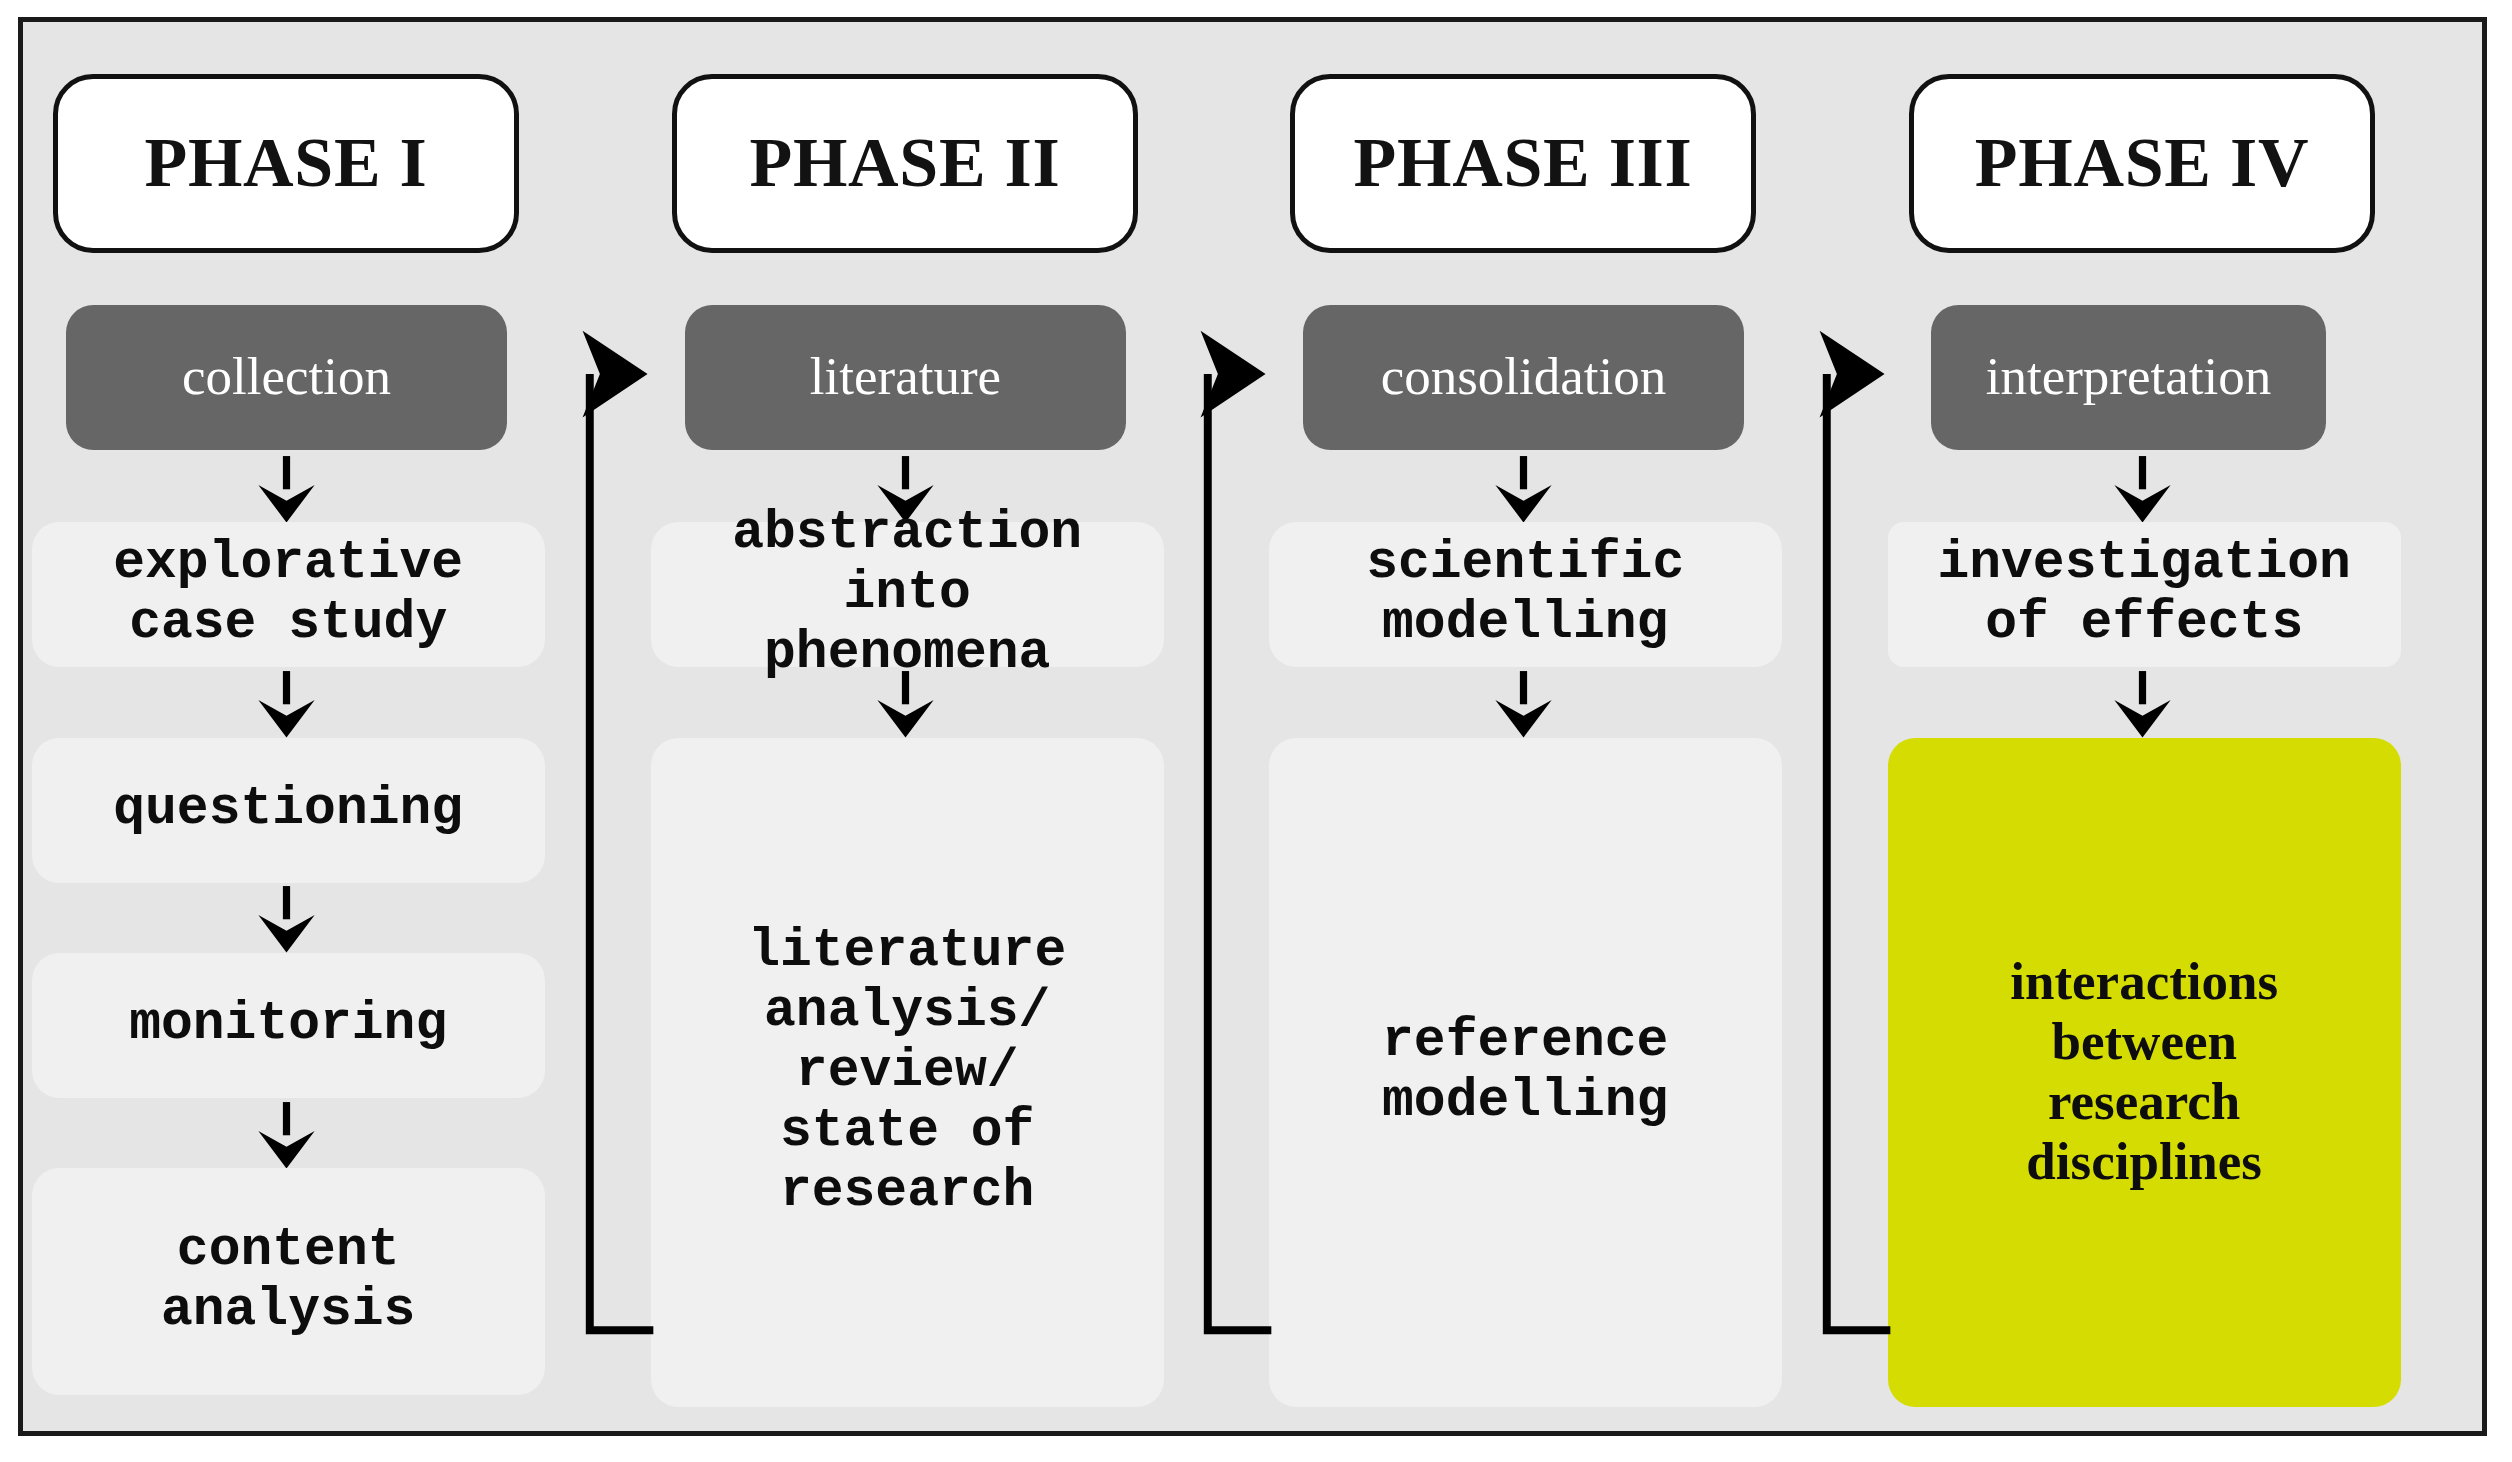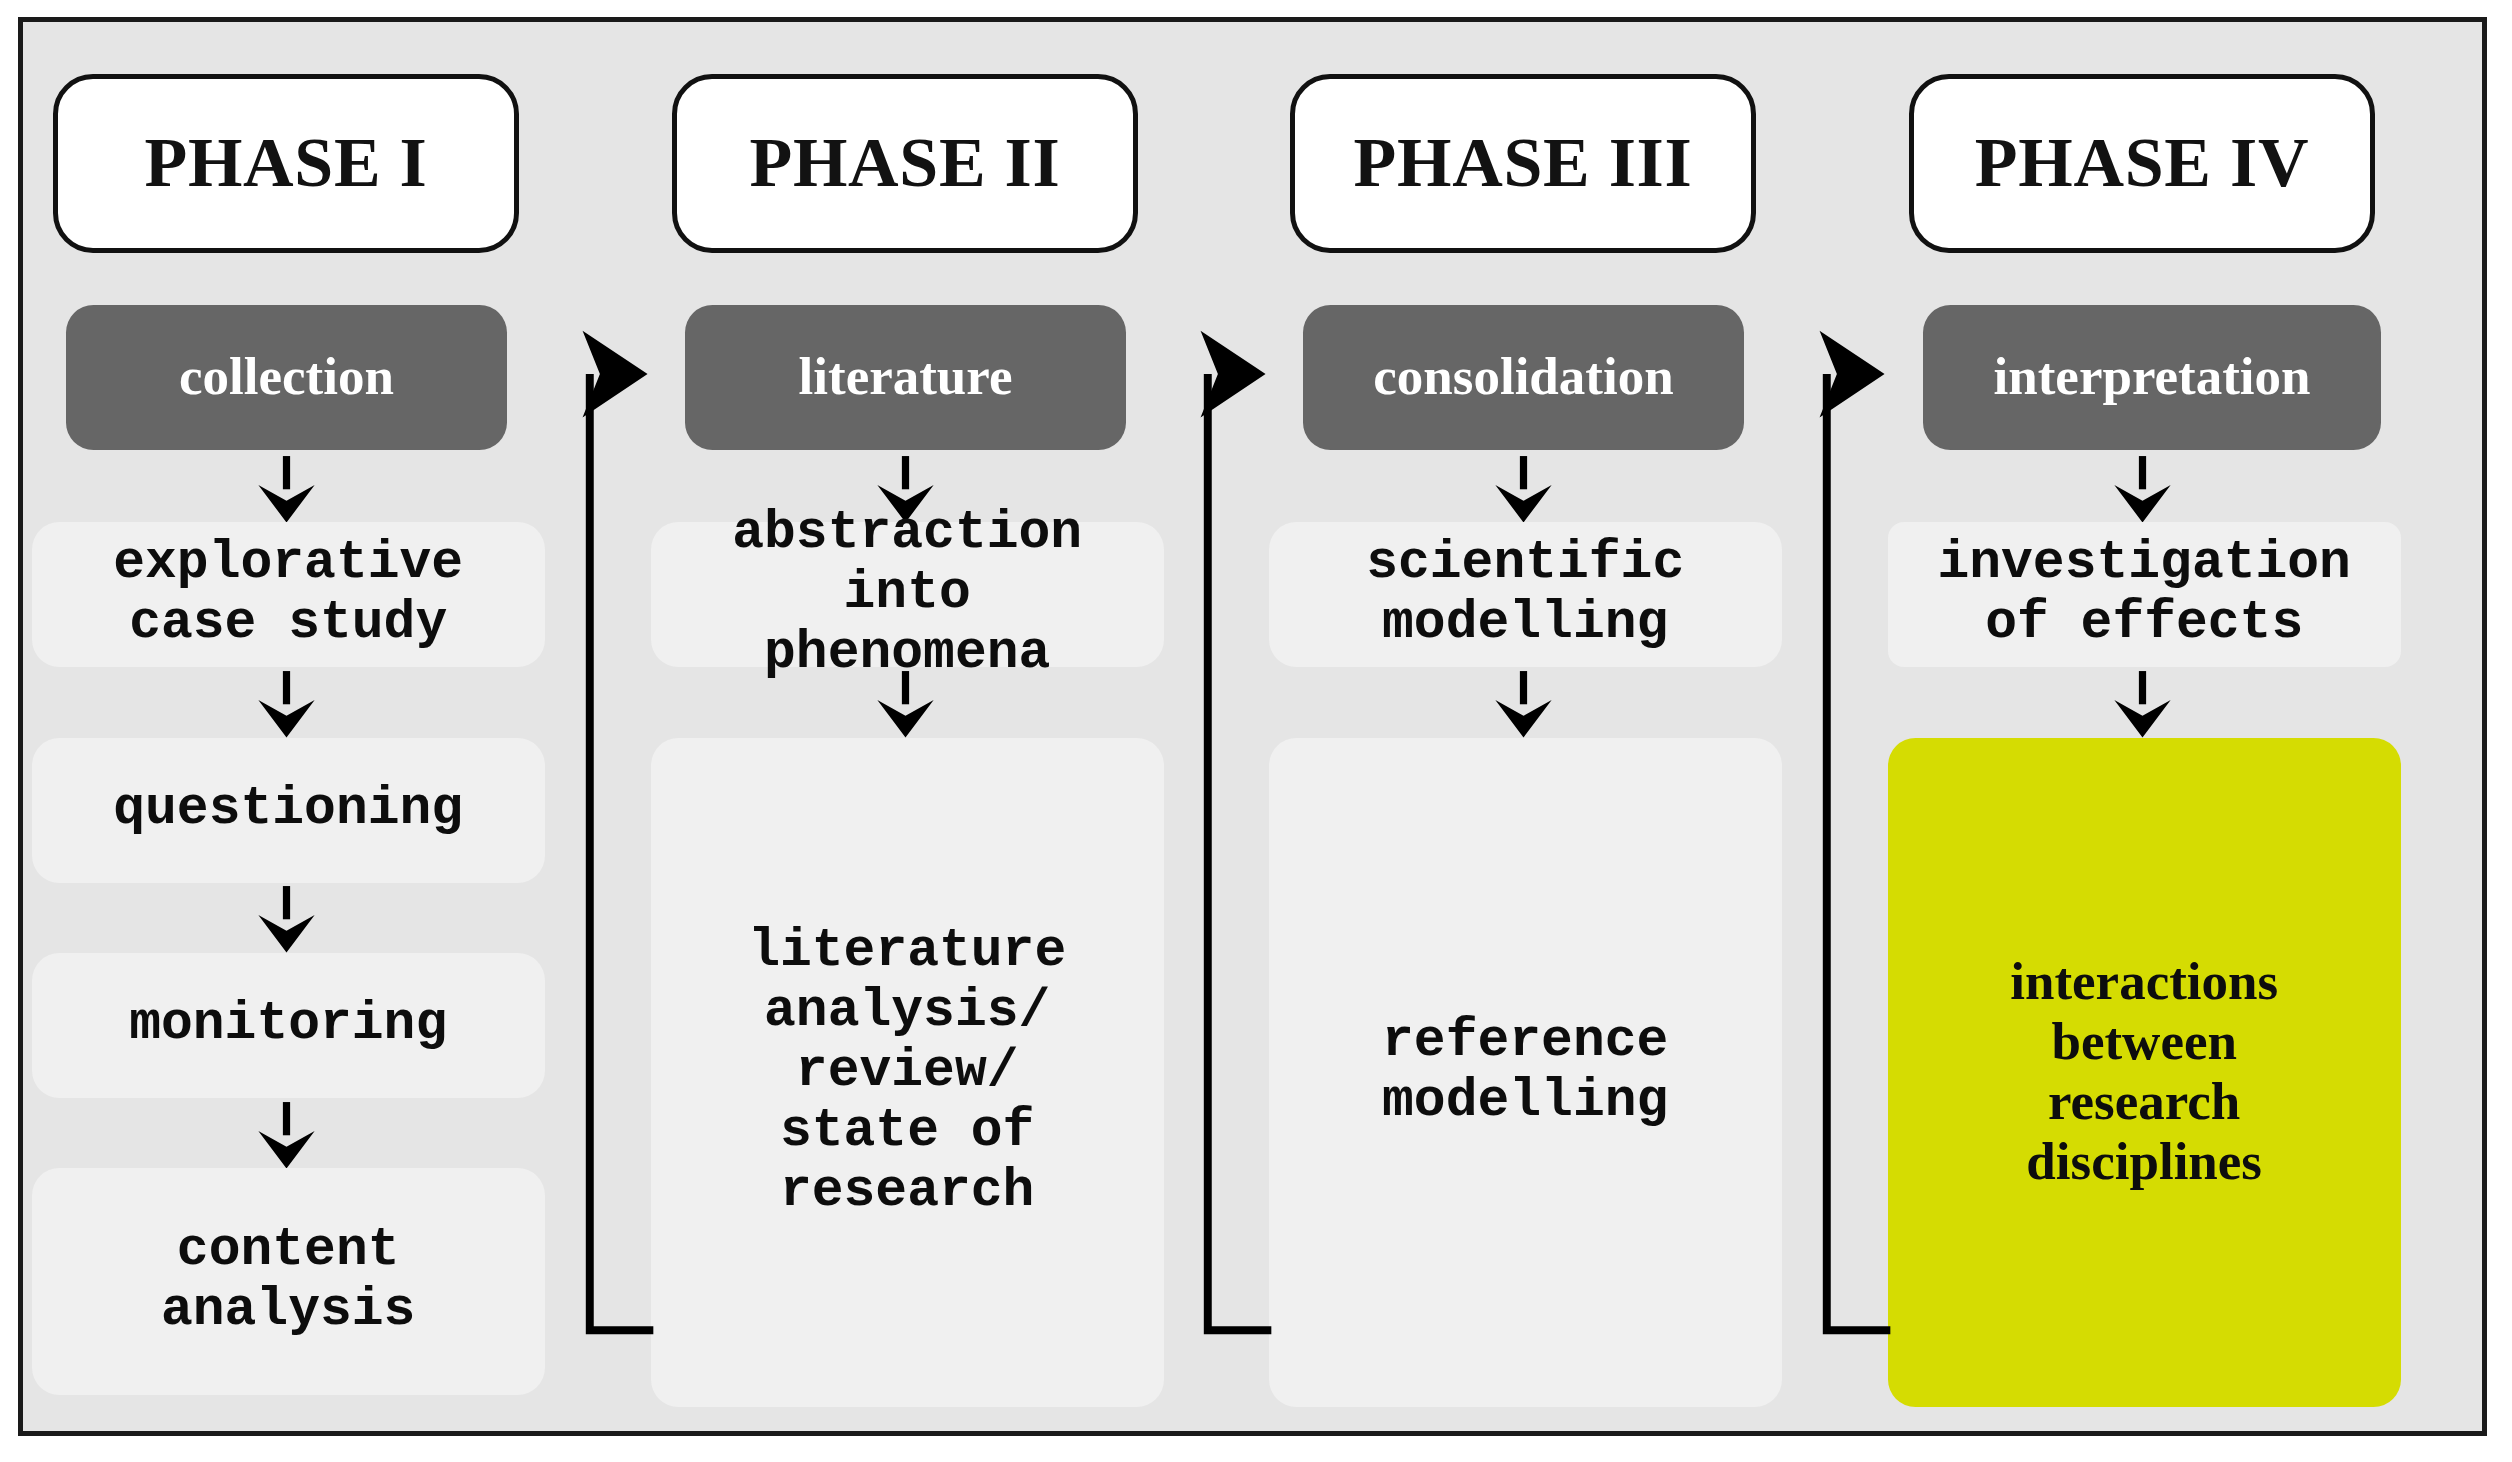--- a/index.html
+++ b/index.html
@@ -67,21 +67,21 @@
     font-weight: bold;
     line-height: 1.13;
     padding: 0 10px;
     white-space: pre-line;
   }
   .node.head {
     background: #666666;
   }
   .node.head .txt {
     color: #ffffff;
-    font-weight: bold;
+    font-weight: normal;
   }
   .node.light {
     background: #f0f0f0;
   }
   .node.light .txt {
     color: #0d0d0d;
     font-family: Liberation Mono, monospace;
   }
   .node.accent {
     background: #d5dc02;
@@ -233,21 +233,21 @@
         <div class="txt">reference
 modelling</div>
       </div>
     </div>
 
     <div class="col" style="left:1856px;">
       <div class="phase-pill">
         <span>PHASE IV</span>
       </div>
 
-      <div class="node head" style="left:44px; top:283px; width:458px; height:145px;">
+      <div class="node head" style="left:52px; top:283px; width:395px; height:145px;">
         <div class="txt">interpretation</div>
       </div>
 
       <div class="vdown" style="left:231px; top:434px;">
         <svg width="65" height="68" viewBox="0 0 90 94">
           <rect x="40" y="0" width="10" height="46" fill="#000"></rect>
           <path d="M6,40 L45,92 L84,40 L45,62 Z" fill="#000"></path>
         </svg>
       </div>
 

